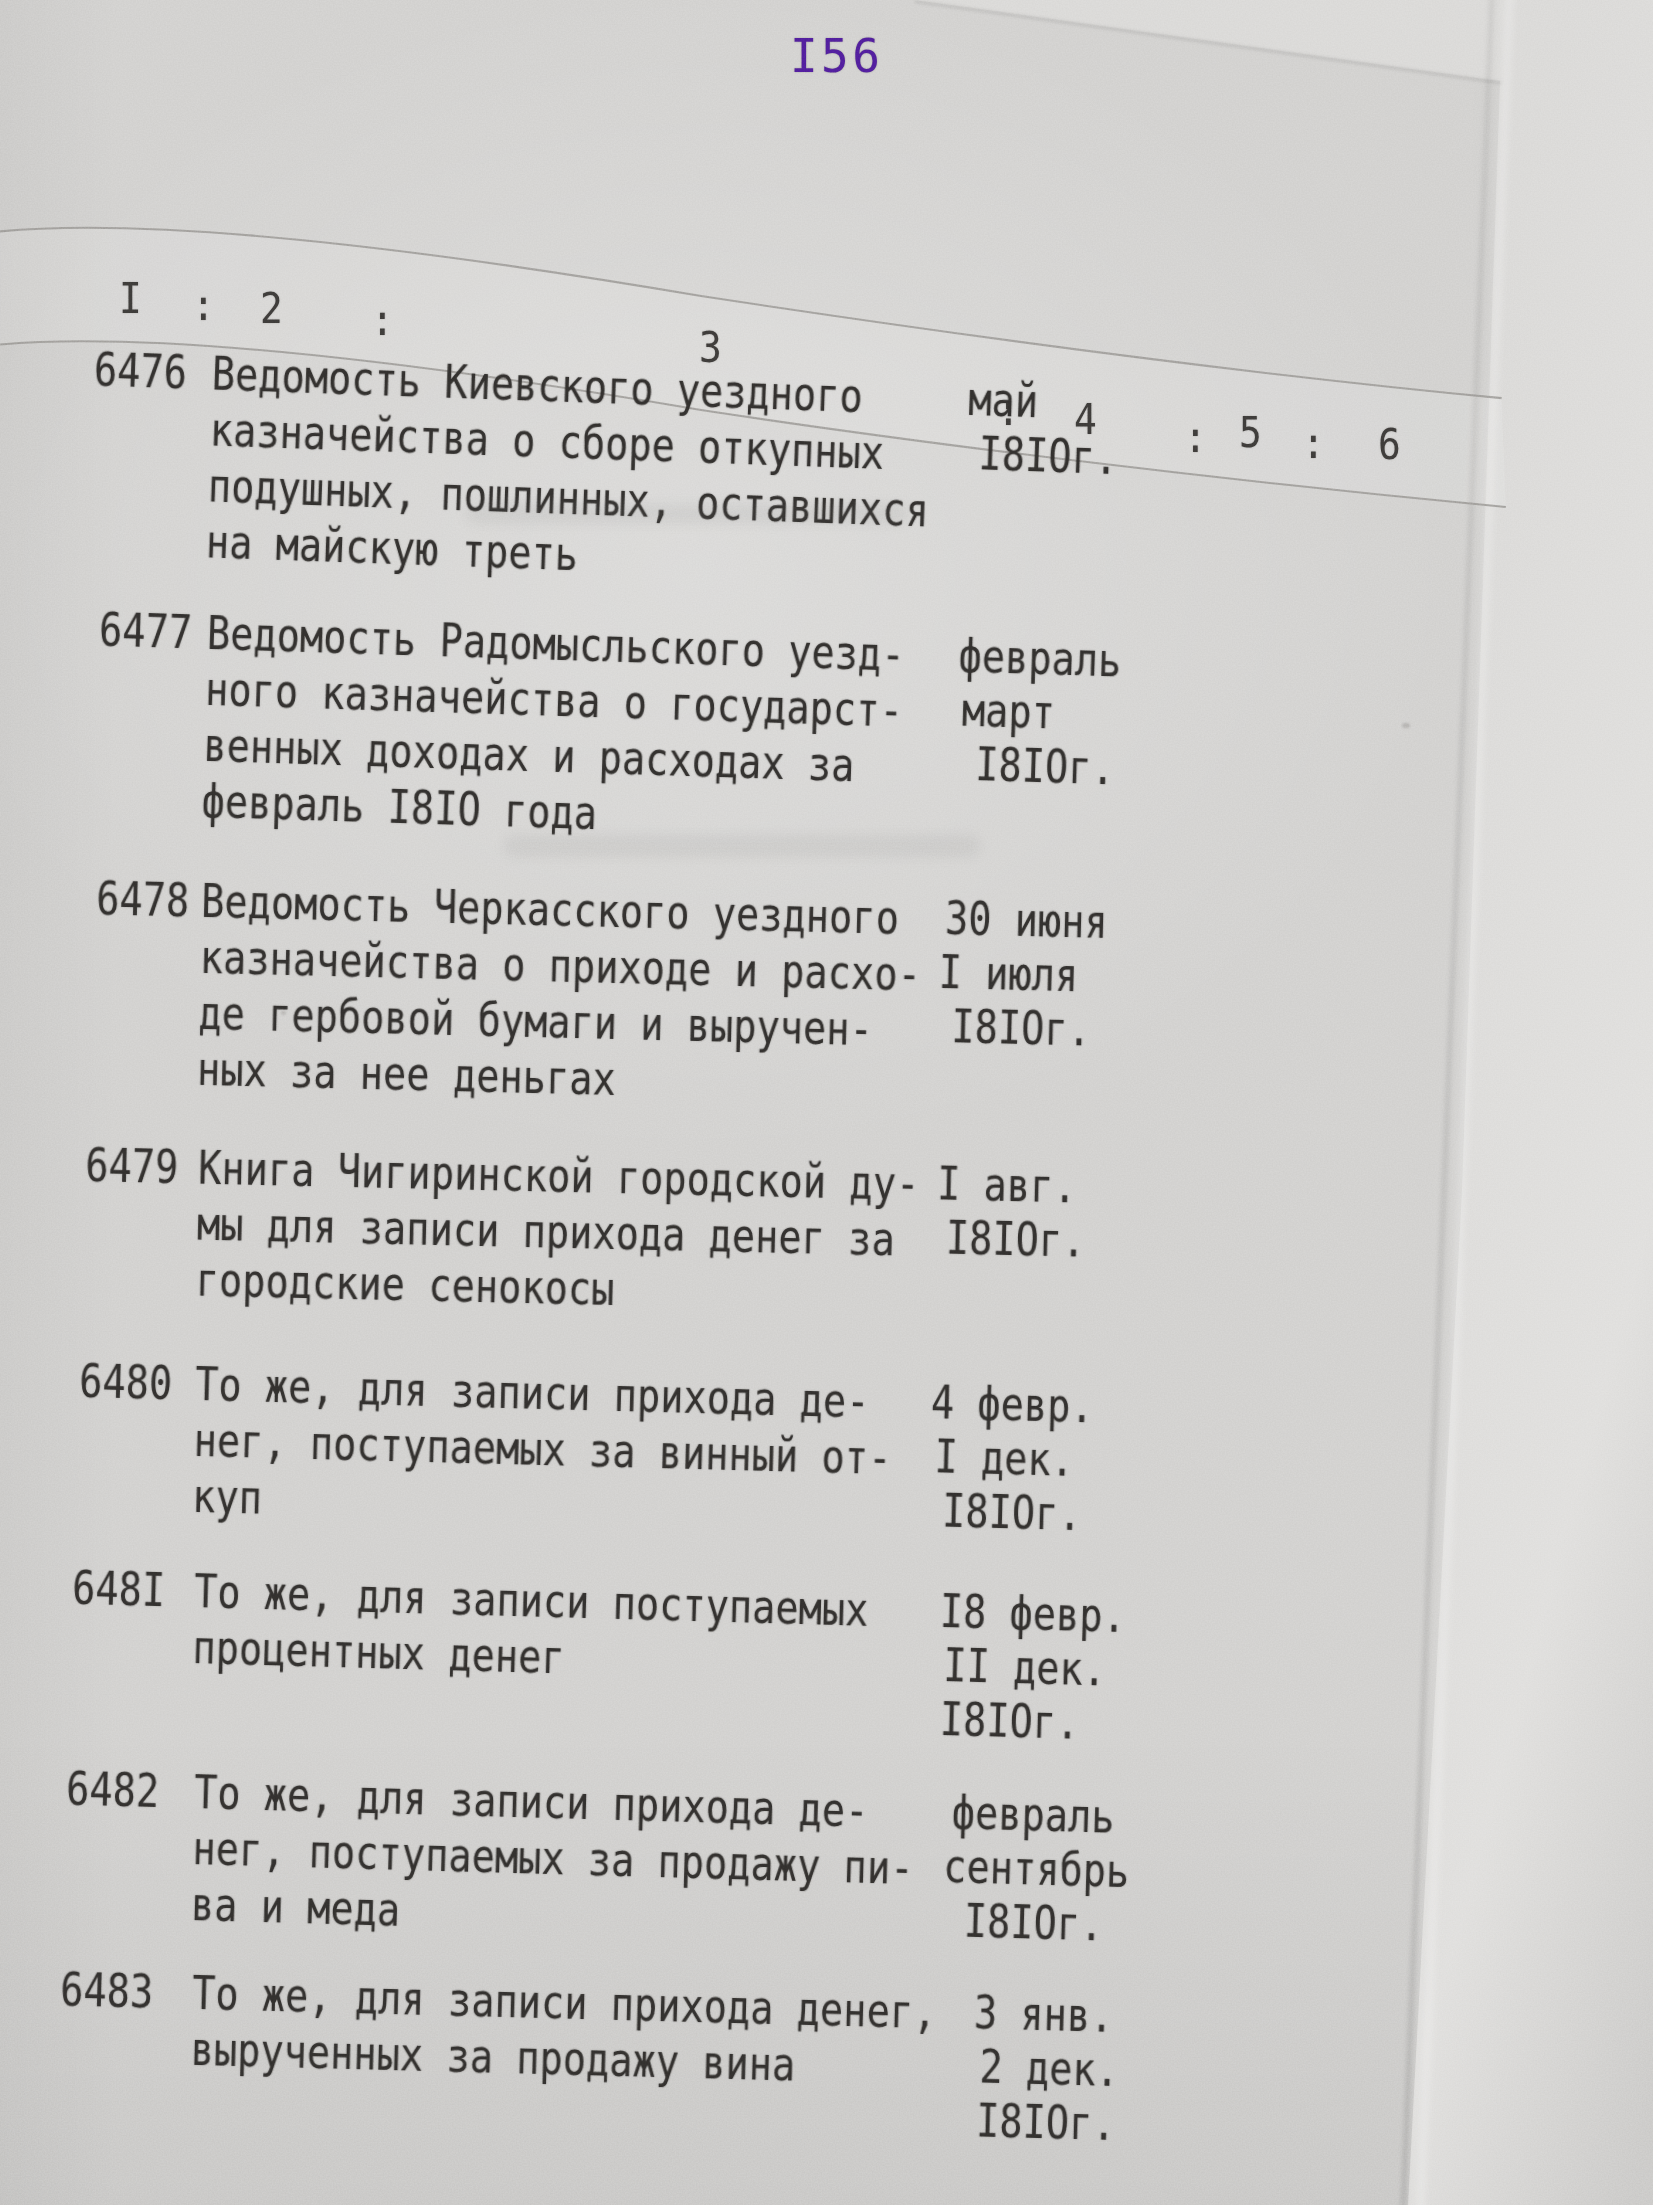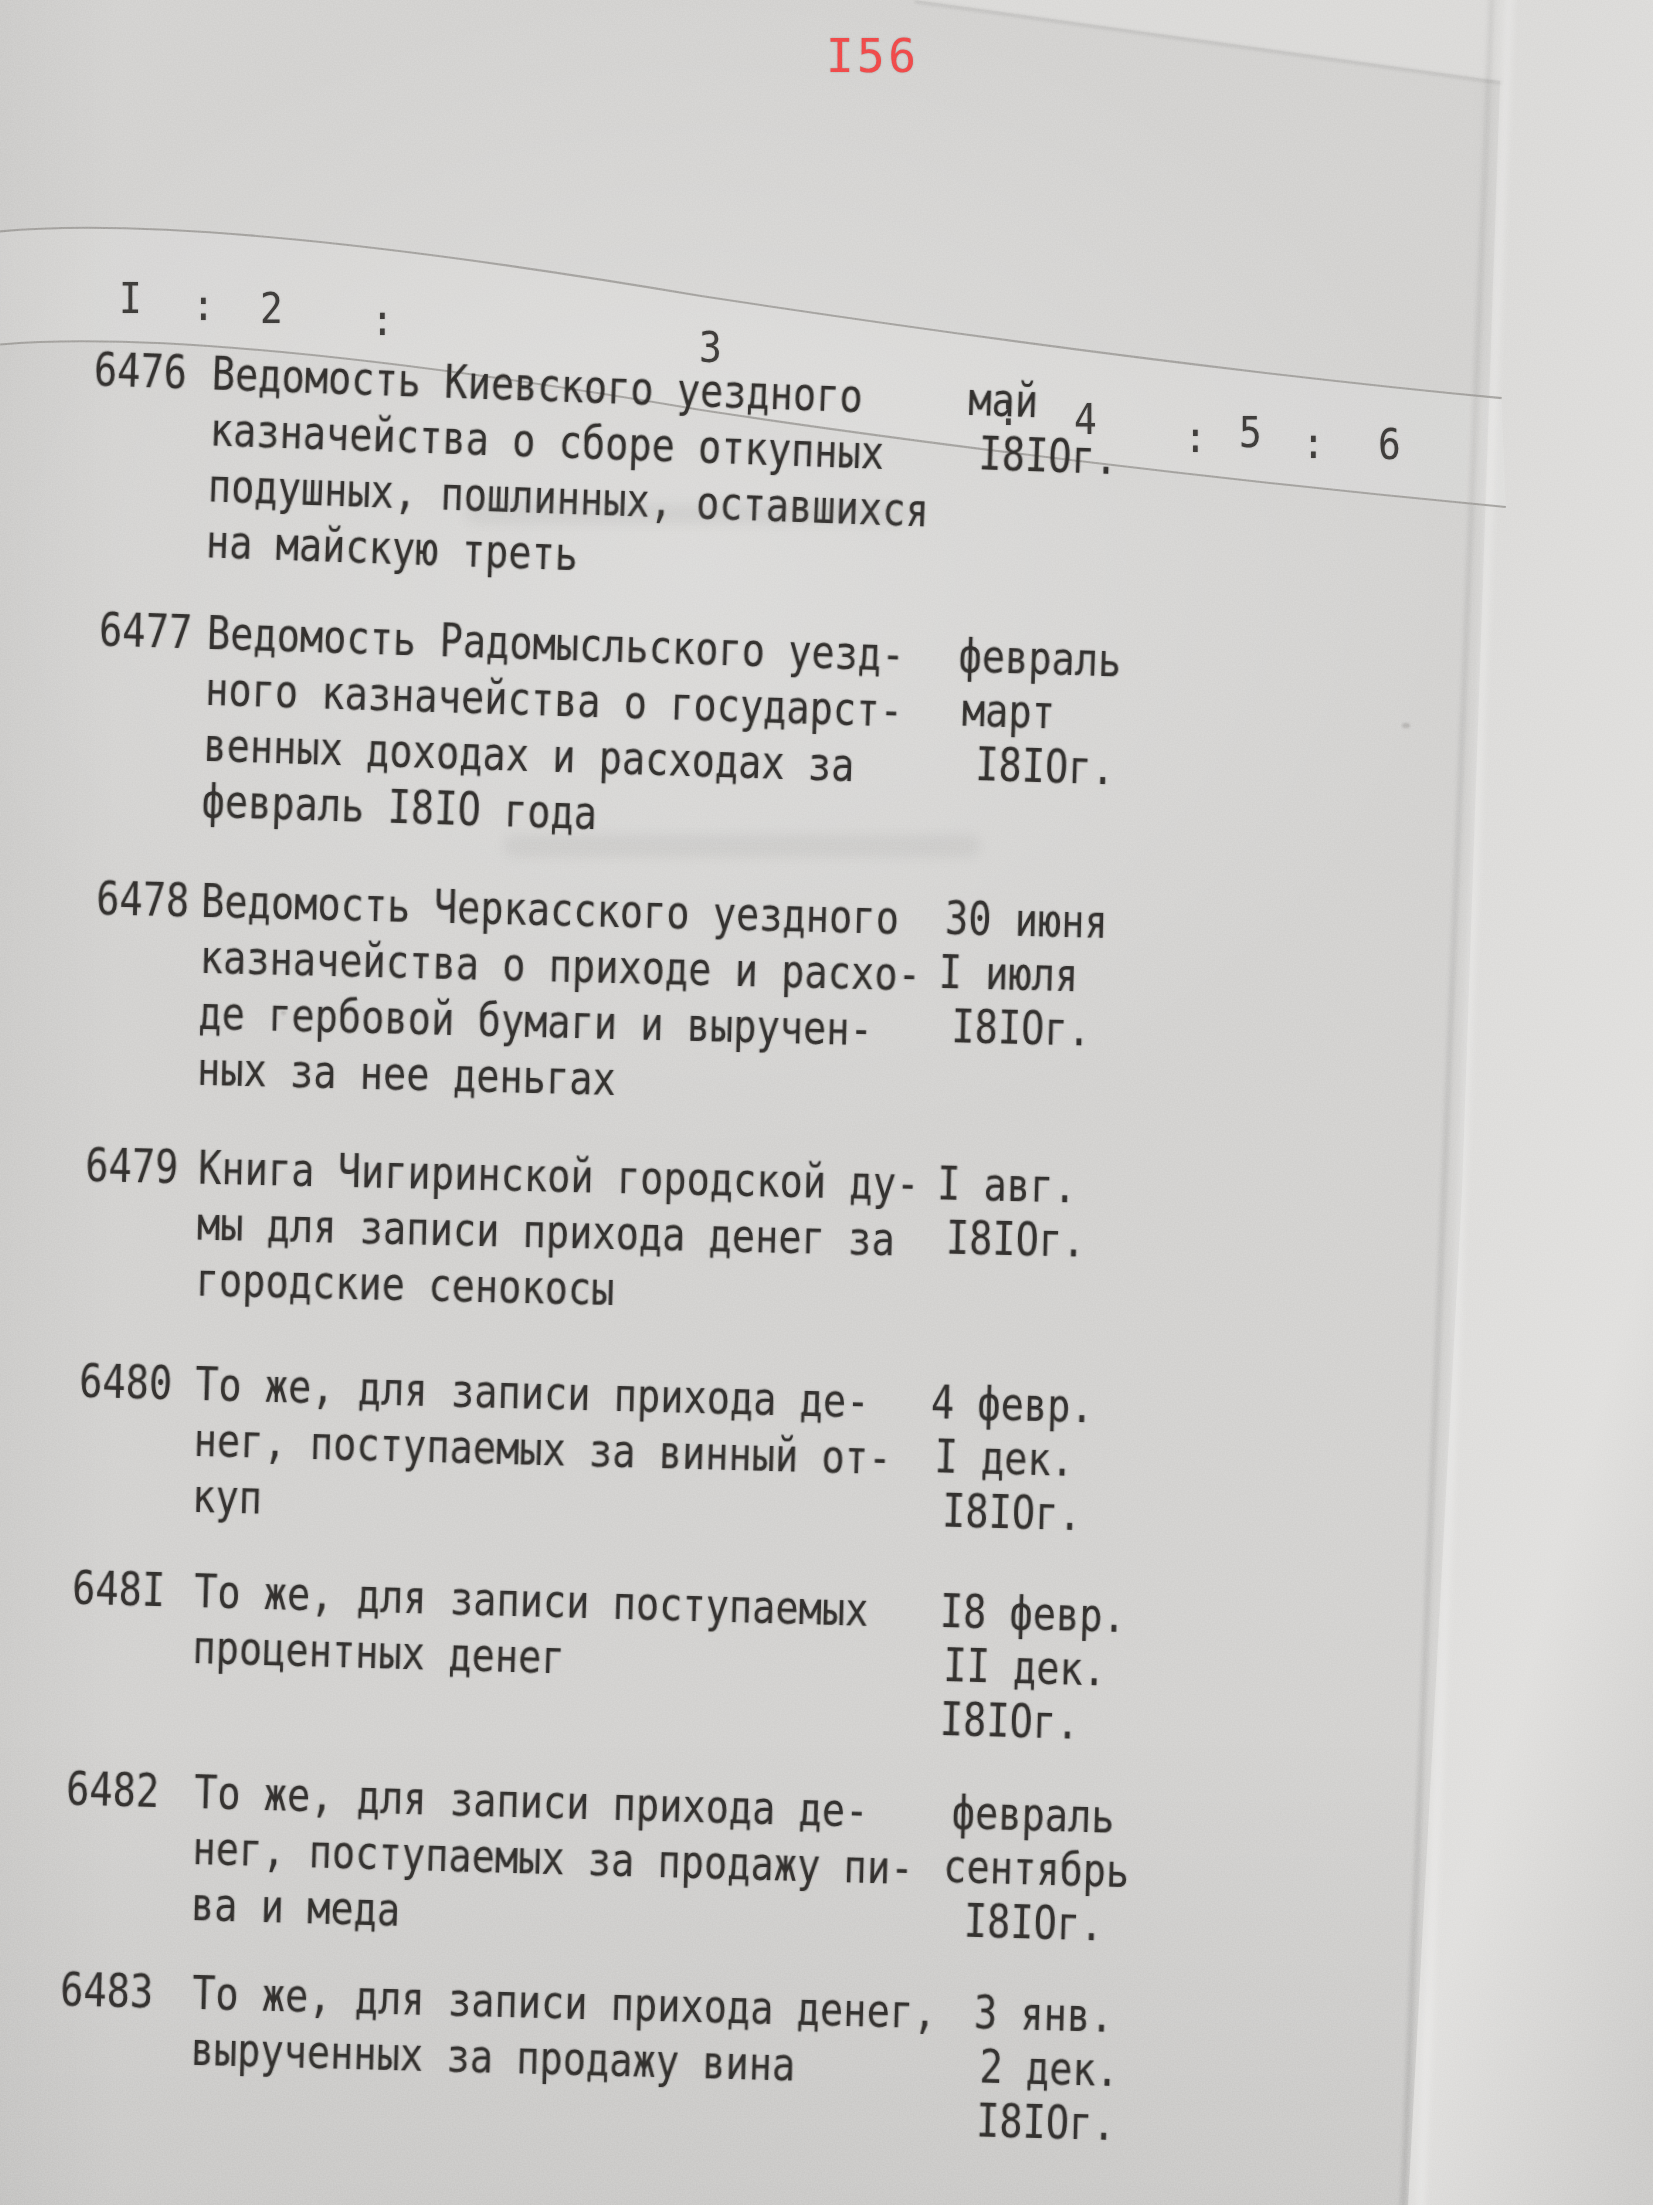--- a/index.html
+++ b/index.html
@@ -20,22 +20,22 @@
        background:linear-gradient(to bottom,rgba(0,0,0,0.10),rgba(0,0,0,0.17));
        transform:rotate(2.3deg);filter:blur(2.6px);}
   .fold-hi{position:absolute;left:1460px;top:-25.5px;width:8.5px;height:2280px;
        background:rgba(255,255,255,0.22);transform:rotate(2.3deg);filter:blur(3.4px);}
   .edge-top{position:absolute;left:915px;top:0;width:592px;height:2.6px;
        background:rgba(0,0,0,0.10);transform:rotate(7.9deg);transform-origin:0 0;filter:blur(1.7px);}
   .rules{position:absolute;left:0;top:0;pointer-events:none;}
   .tline{white-space:nowrap;font-size:46px;line-height:56px;color:#2f2d2b;
        transform:scaleX(0.84);transform-origin:0 0;
        text-shadow:0 0 1.7px rgba(47,45,43,0.45);filter:blur(0.3px);}
-  .pagenum{position:absolute;left:790px;top:31px;font-size:46px;line-height:51px;color:#ef4444;
-       letter-spacing:3.4px;text-shadow:0 0 1.7px rgba(47,45,43,0.4);filter:blur(0.3px);margin-left:36px;}
+  .pagenum{position:absolute;left:790px;top:31px;font-size:46px;line-height:51px;color:#4c1d95;
+       letter-spacing:3.4px;text-shadow:0 0 1.7px rgba(47,45,43,0.4);filter:blur(0.3px);}
   .hspan{position:absolute;font-size:43px;line-height:48px;color:#3a3836;
        text-shadow:0 0 1.7px rgba(50,48,46,0.4);filter:blur(0.3px);
        transform:scaleX(0.88);transform-origin:0 0;}
   .entry{position:absolute;left:0;width:1654px;height:0;overflow:visible;transform-origin:85px 0;}
   .num{position:absolute;top:0;}
   .desc{position:absolute;top:0;}
   .dates{position:absolute;top:0;}
   .dates .tline{line-height:54px;}
   .smudge{position:absolute;background:rgba(110,108,104,0.10);filter:blur(5.1px);border-radius:12px;}
   .speck{position:absolute;background:rgba(62,60,56,0.22);filter:blur(0.9px);border-radius:50%;}

